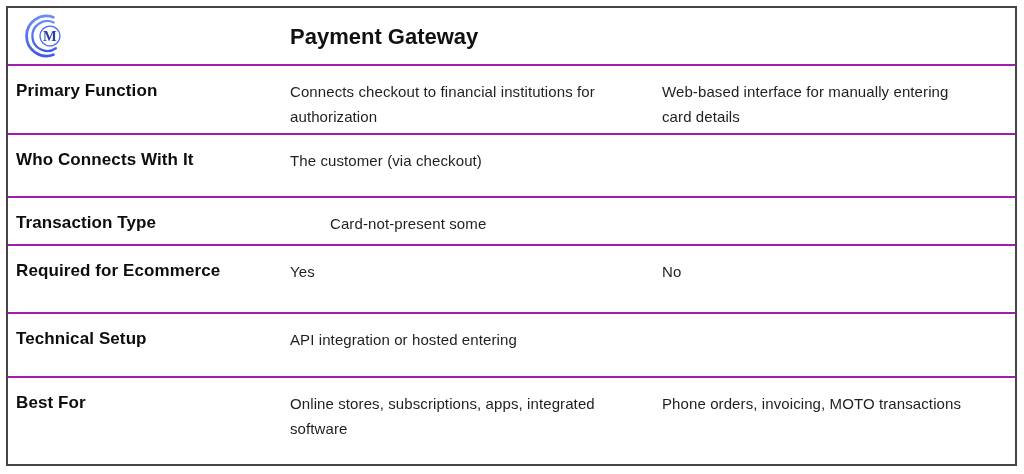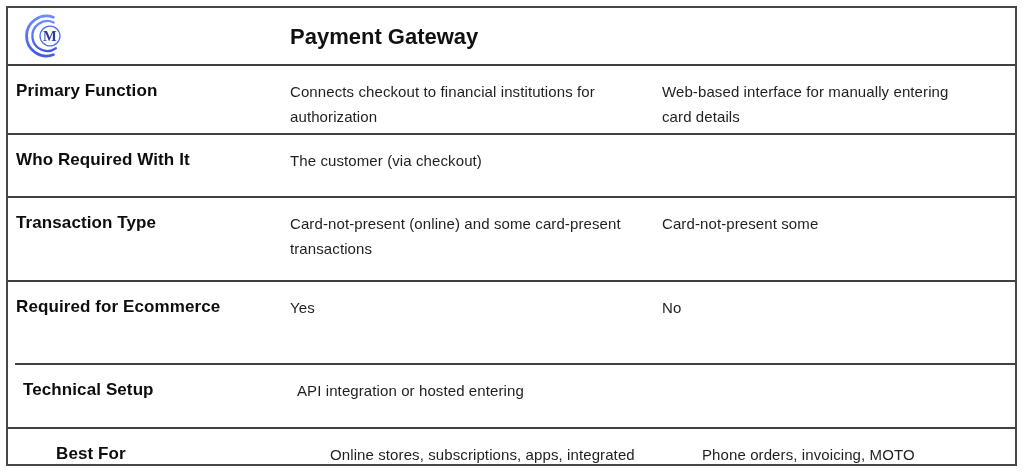--- a/index.html
+++ b/index.html
@@ -18,29 +18,29 @@
     width: 1011px;
     height: 460px;
     box-sizing: border-box;
     border: 2px solid #454545;
     background: #ffffff;
   }
   .row {
     display: grid;
     grid-template-columns: 282px 372px 1fr;
     box-sizing: border-box;
-    border-top: 2px solid #404040;
+    border-top: 2px solid #a21caf;
   }
   .row.header-row { border-top: none; height: 56px; }
   .row.r0 { height: 69px; }
   .row.r1 { height: 63px; }
-  .row.r2 { height: 84px; }
-  .row.r3 { height: 83px; }
-  .row.r4 { height: 64px; margin-left: 7px; }
-  .row.r5 { height: 70px; padding-left: 40px; }
+  .row.r2 { height: 48px; gap: 40px; }
+  .row.r3 { height: 68px; }
+  .row.r4 { height: 64px; }
+  .row.r5 { height: 70px; }
   .cell {
     box-sizing: border-box;
     padding: 13px 28px 6px 0;
     font-size: 15px;
     line-height: 25px;
     color: #1f1f1f;
     letter-spacing: 0.1px;
   }
   .cell.c3 { padding-right: 48px; }
   .label-cell {
@@ -86,27 +86,26 @@
     <div class="cell c2">Payment Gateway</div>
   </div>
 
   <div class="row r0">
     <div class="cell label-cell">Primary Function</div>
     <div class="cell c2">Connects checkout to financial institutions for authorization</div>
     <div class="cell c3">Web-based interface for manually entering card details</div>
   </div>
 
   <div class="row r1">
-    <div class="cell label-cell">Who Required With It</div>
+    <div class="cell label-cell">Who Connects With It</div>
     <div class="cell c2">The customer (via checkout)</div>
   </div>
 
   <div class="row r2">
     <div class="cell label-cell">Transaction Type</div>
-    <div class="cell c2">Card-not-present (online) and some card-present transactions</div>
     <div class="cell c3">Card-not-present some</div>
   </div>
 
   <div class="row r3">
     <div class="cell label-cell">Required for Ecommerce</div>
     <div class="cell c2">Yes</div>
     <div class="cell c3">No</div>
   </div>
 
   <div class="row r4">

